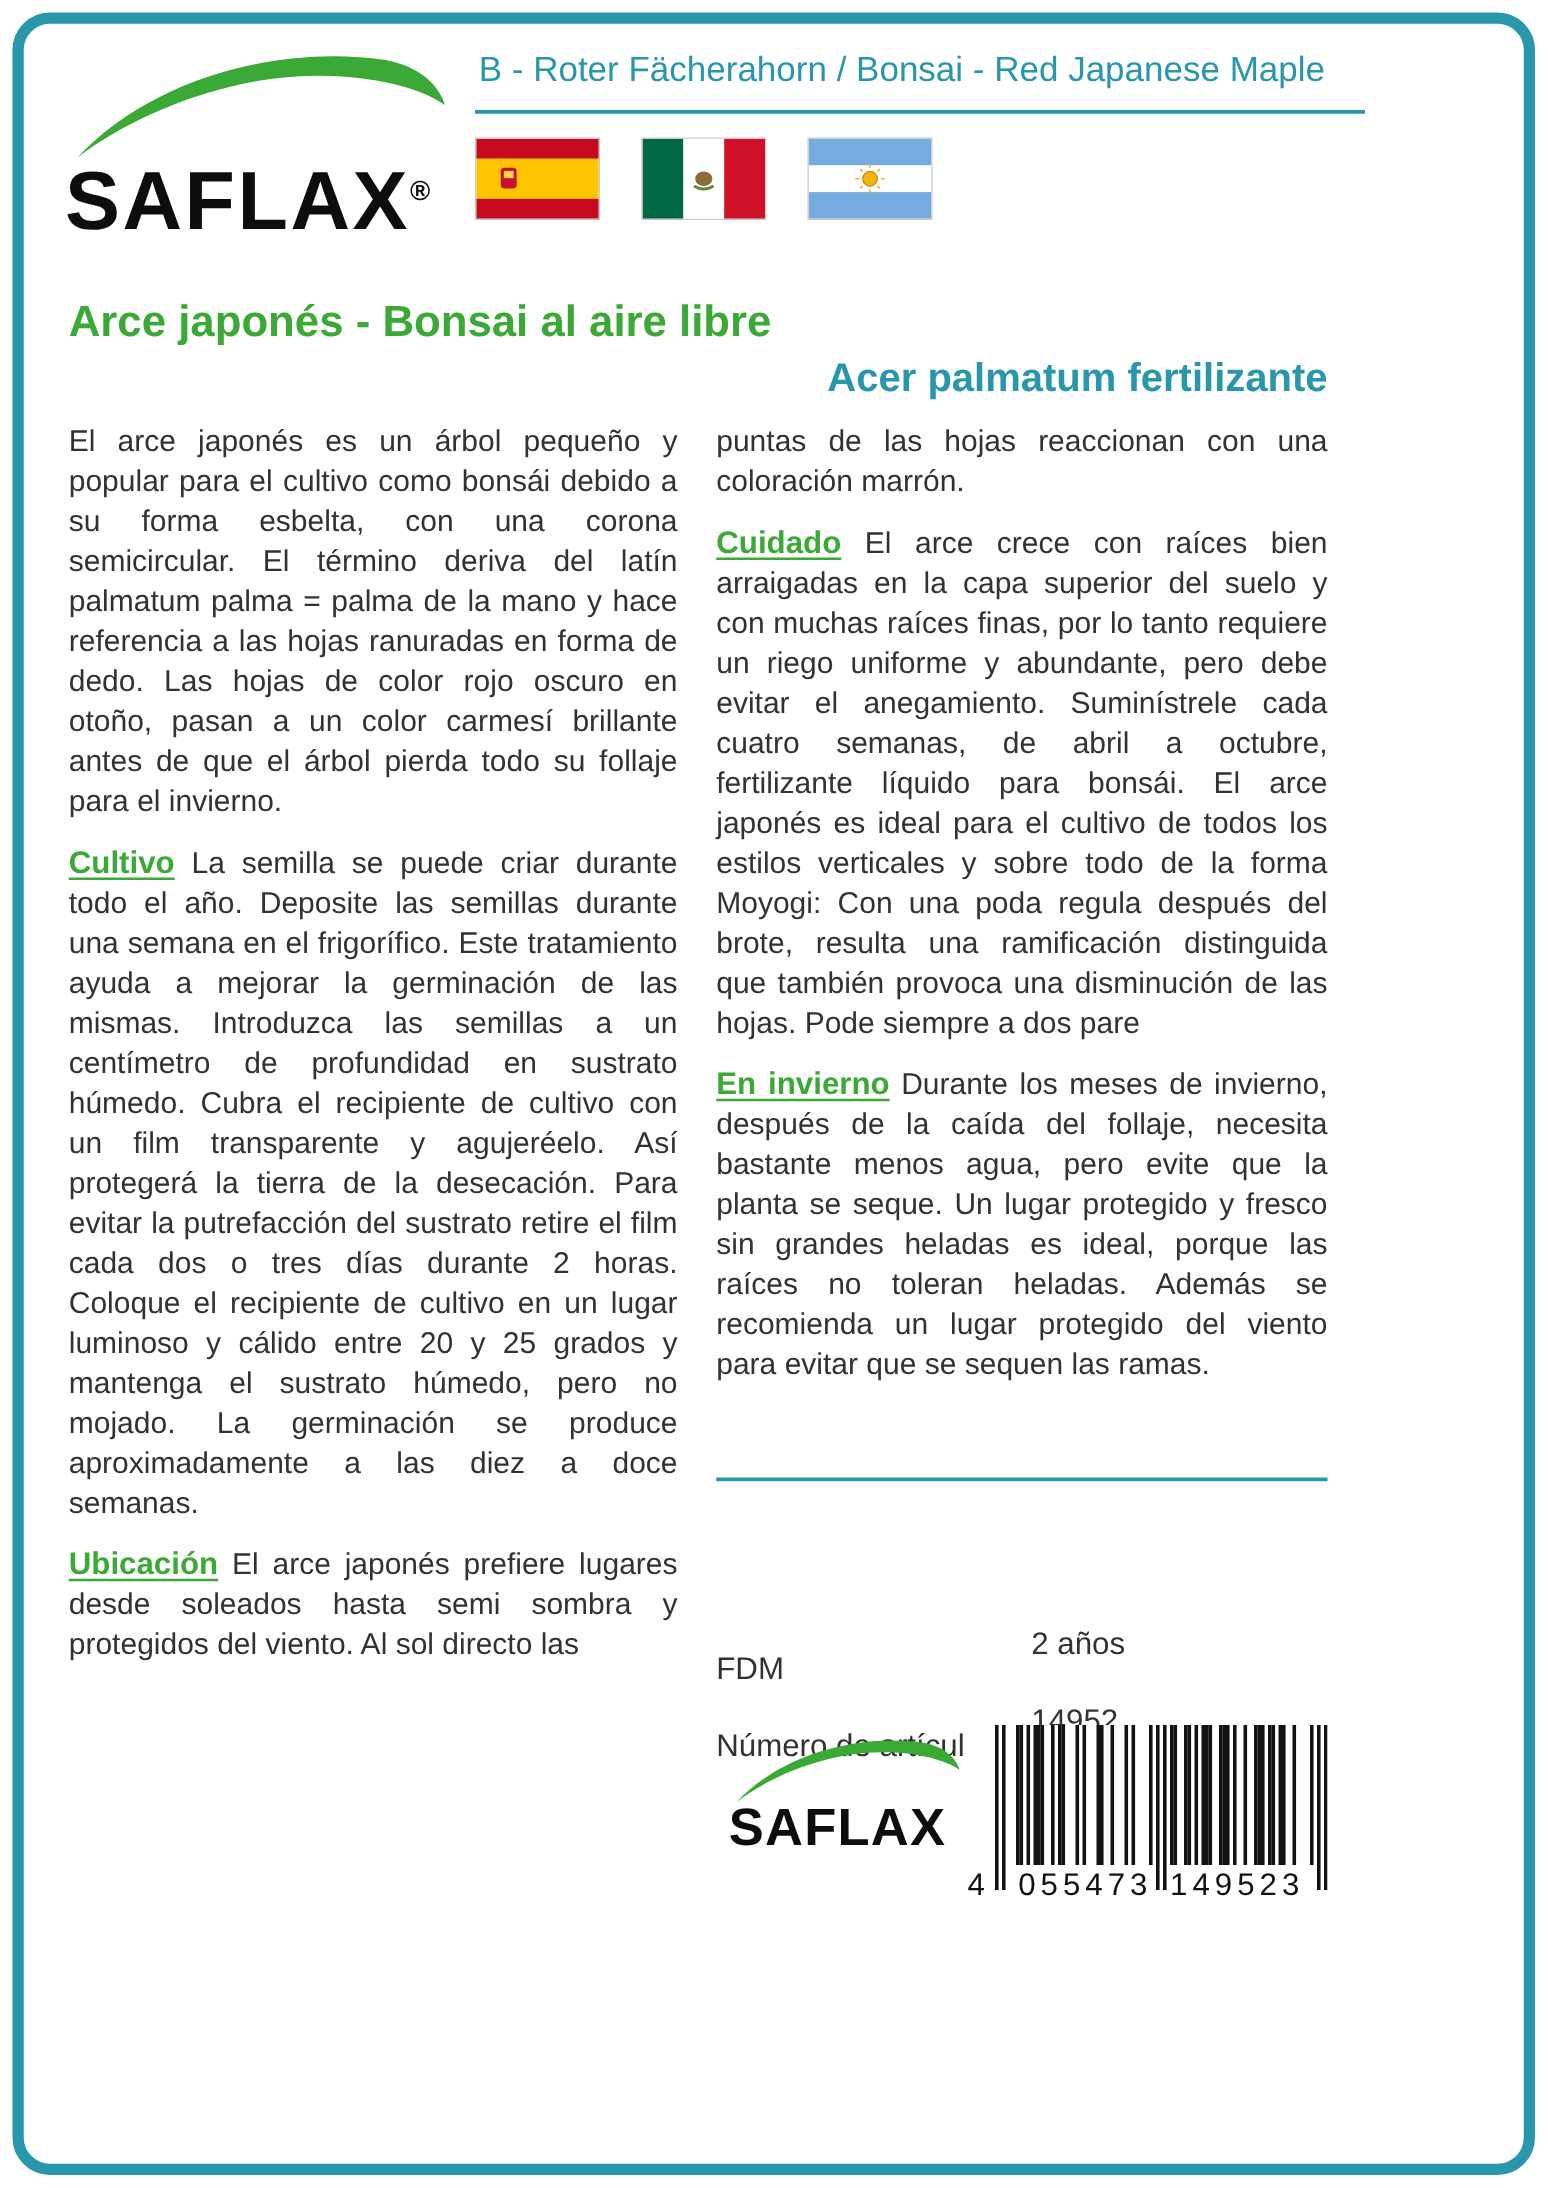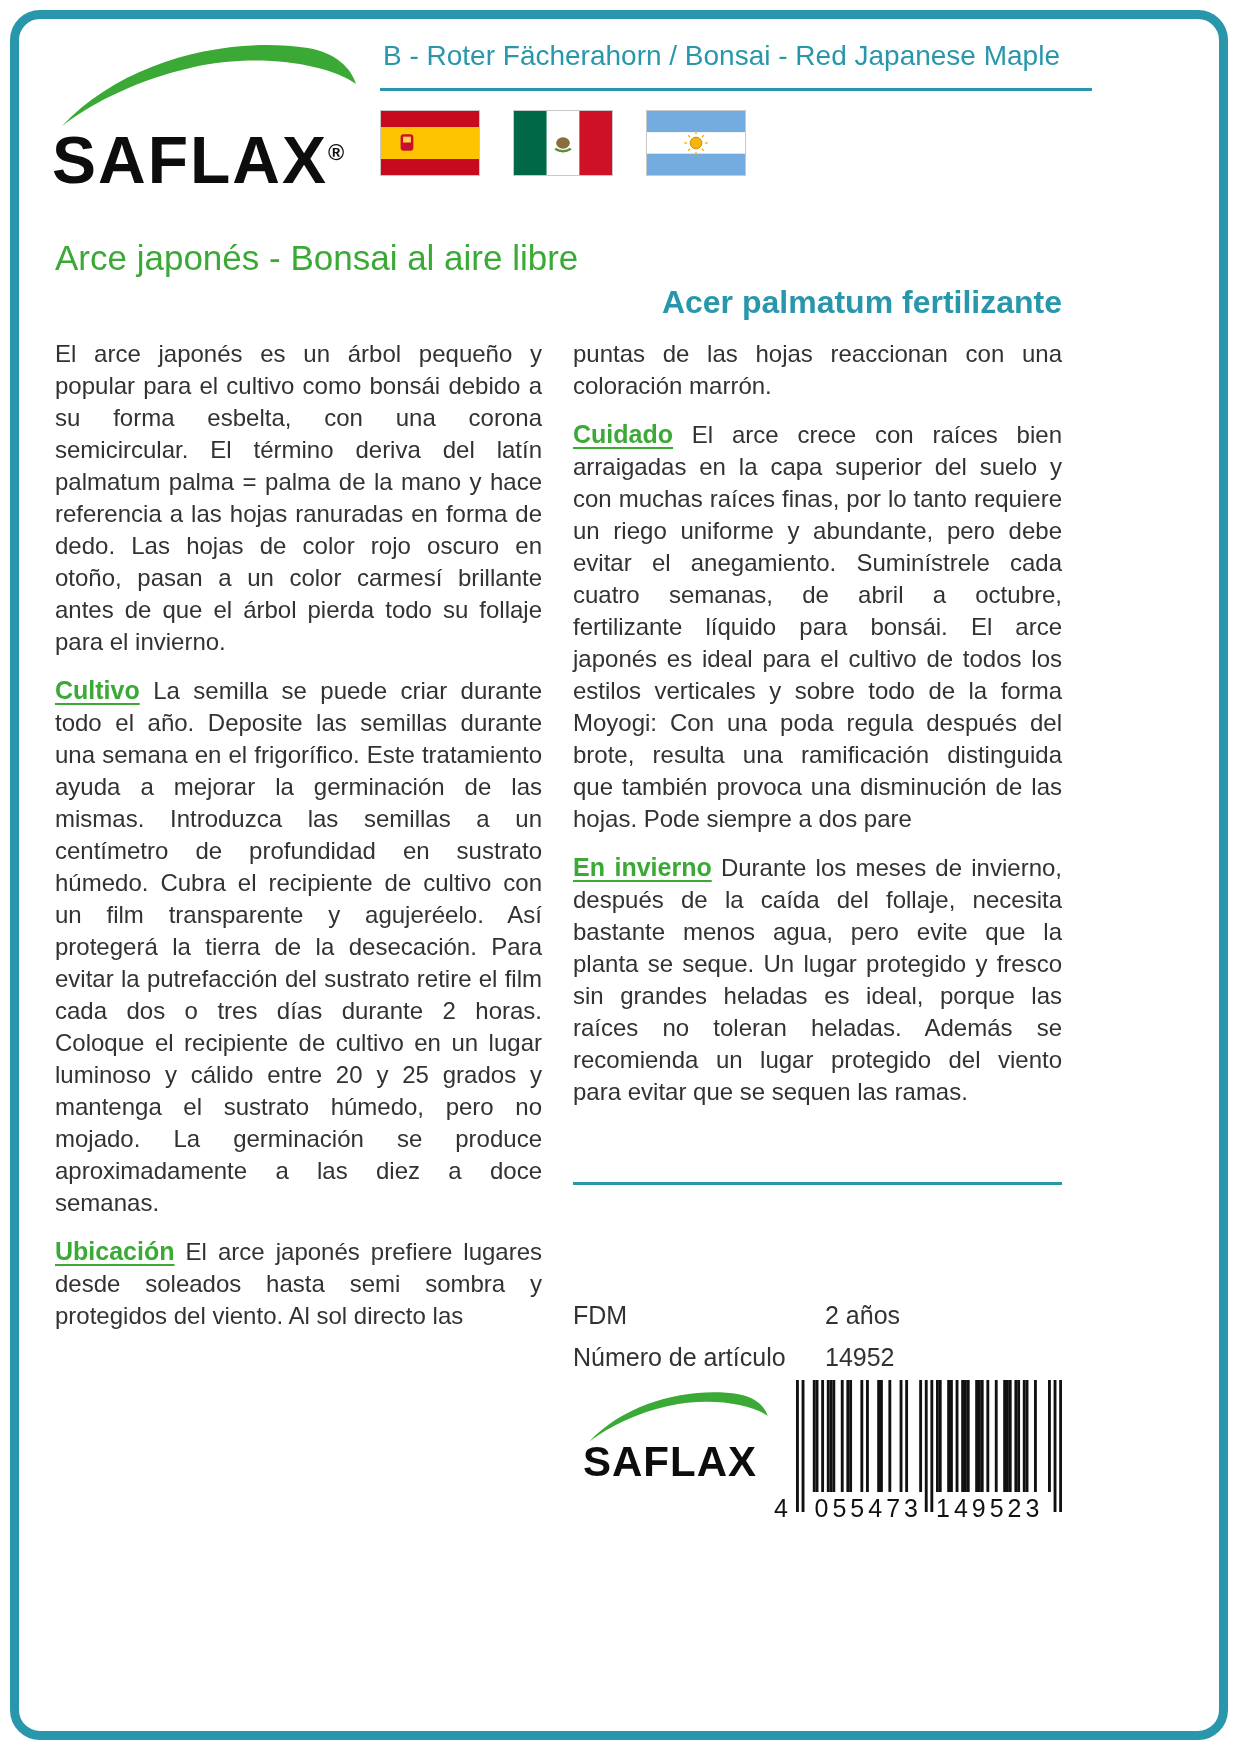--- a/index.html
+++ b/index.html
@@ -34,21 +34,21 @@
   .header-rule {
     position:absolute; top:88px; left:380px; width:712px; height:3px;
     background:var(--teal,#2897ab);
   }
   .flags { position:absolute; top:110px; left:380px; display:flex; gap:33px; }
   .flag { width:100px; height:66px; border:1px solid #c9c9c9; display:block; }
 
   
   .title {
     position:absolute; top:238px; left:55px; color:var(--green,#3aa935);
-    font-size:35px; font-weight:400; white-space:nowrap;
+    font-size:35px; font-weight:700; white-space:nowrap;
   }
   .subtitle {
     position:absolute; top:284px; left:573px; width:489px; text-align:right;
     color:var(--teal,#2897ab); font-size:32px; font-weight:700; white-space:nowrap;
   }
 
   
   .col { position:absolute; top:338px; }
   .col-left  { left:55px;  width:487px; }
   .col-right { left:573px; width:489px; }
@@ -62,21 +62,21 @@
     text-decoration:underline; text-decoration-thickness:2px; text-underline-offset:4px;
   }
 
   
   .rule2 {
     position:absolute; top:1182px; left:573px; width:489px; height:3px;
     background:var(--teal,#2897ab);
   }
   .details { position:absolute; top:1302px; left:573px; width:489px; }
   .drow { display:flex; margin-bottom:16px; font-size:25px; color:var(--text,#323232); line-height:26px; }
-  .dlabel { width:252px; flex:0 0 252px; }
+  .dlabel { width:252px; flex:0 0 252px;margin-top:20px; }
   .dvalue { flex:1; }
 
   
   .barcode { position:absolute; left:772px; top:1380px; width:292px; height:160px; background:#fff; }
   .barcode .bars { position:absolute; left:24px; top:0; width:266px; height:132px; }
   .bdigit { position:absolute; top:114px; font-size:25px; color:#111; white-space:nowrap; }
   .bd0 { left:2px; }
   .bd1 { left:34px;  width:116px; text-align:right; letter-spacing:4px; }
   .bd2 { left:164px; width:114px; text-align:left; letter-spacing:4px; }
 </style>

